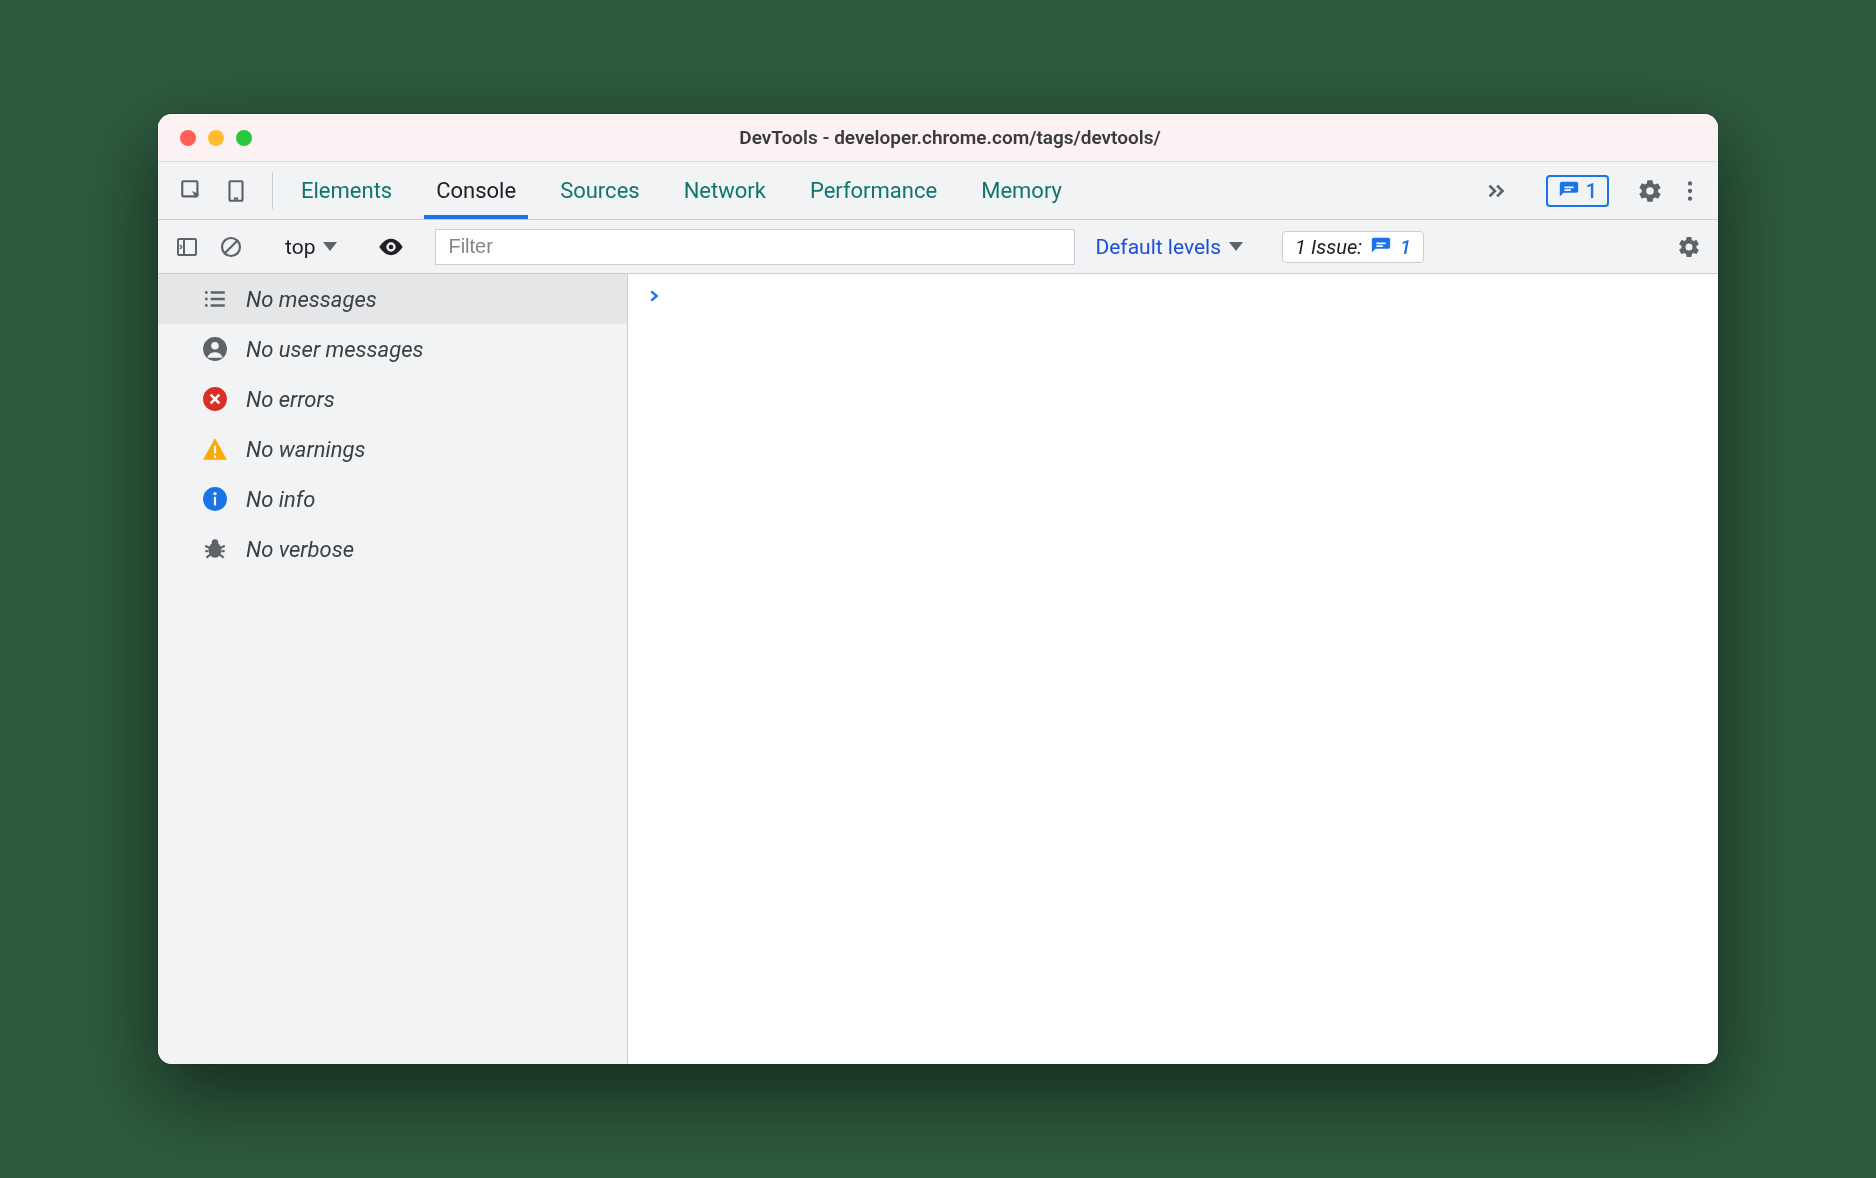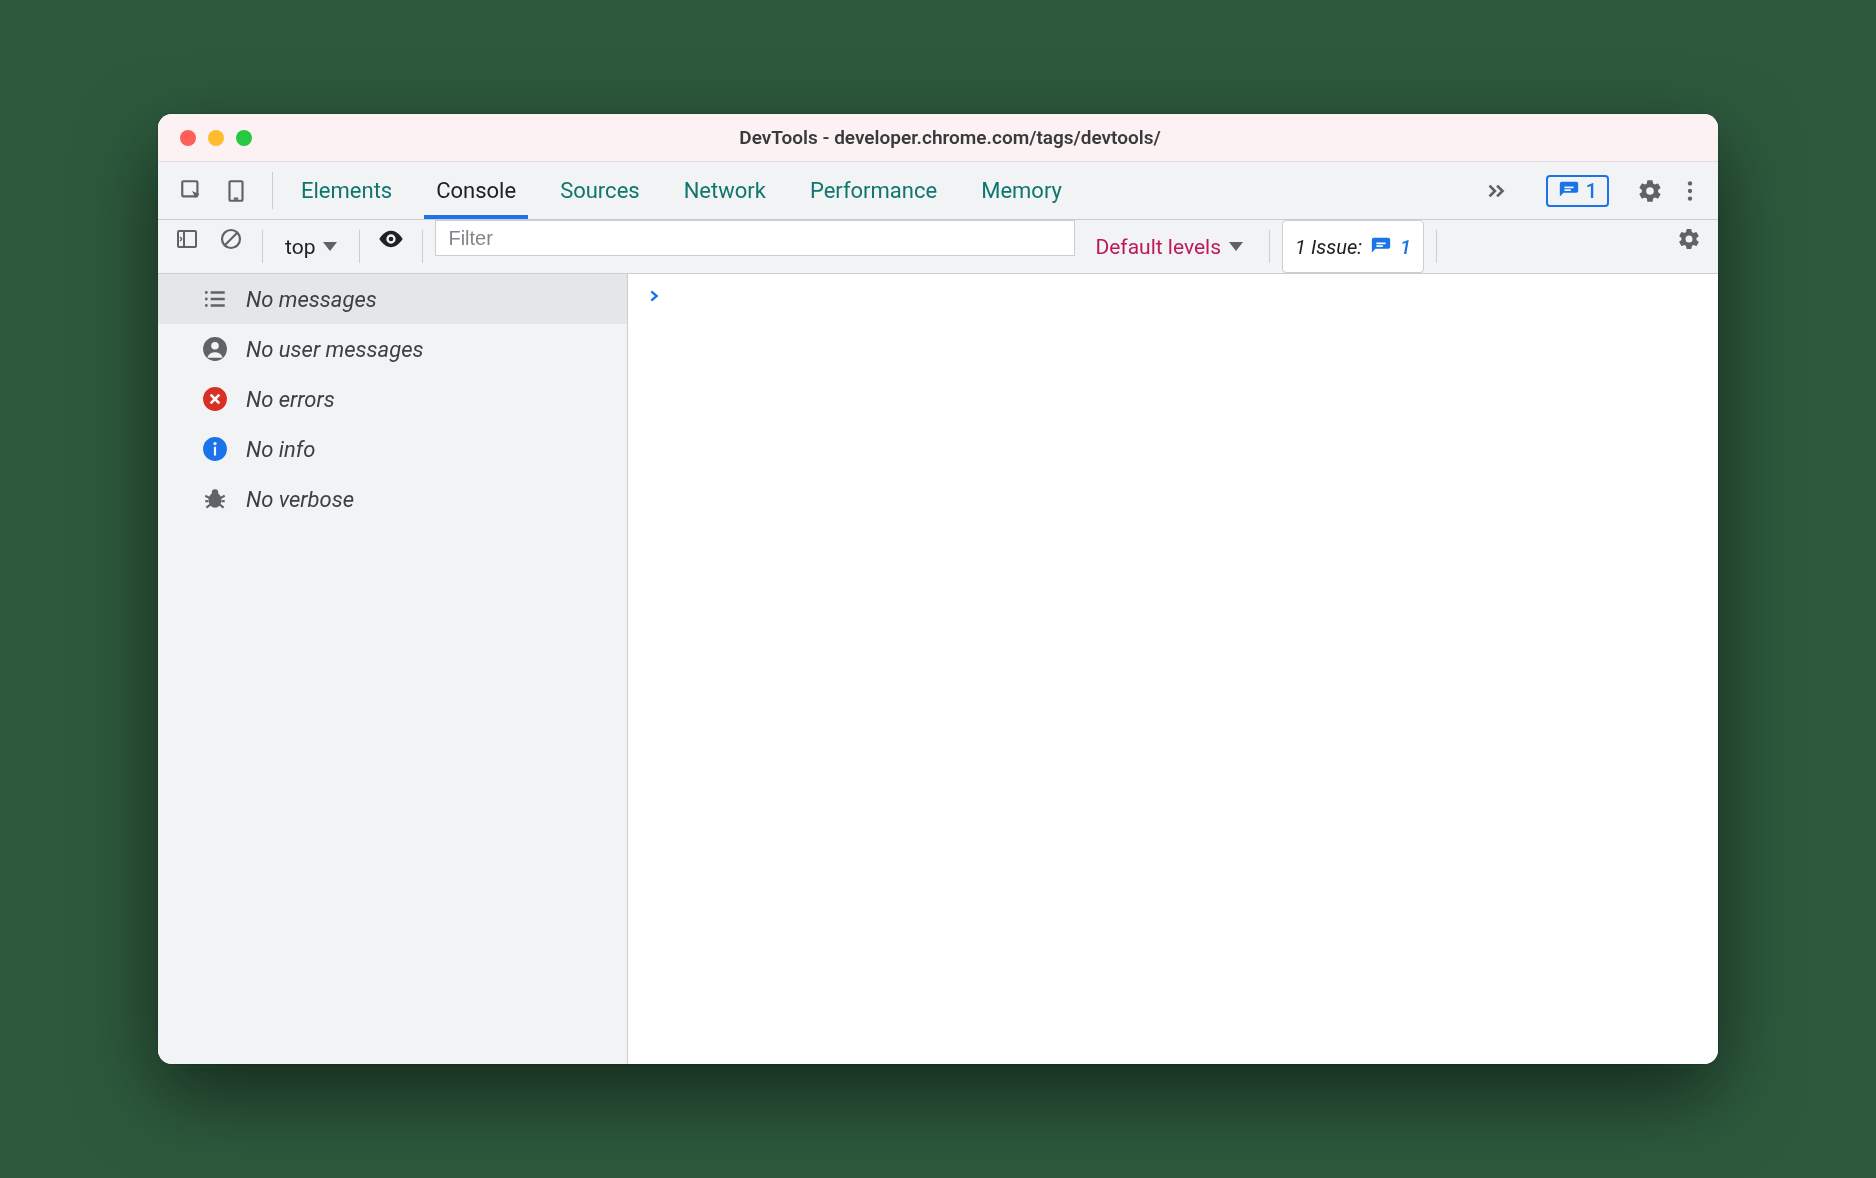--- a/index.html
+++ b/index.html
@@ -74,21 +74,21 @@
     .chevrons { color: #5f6368; font-size: 26px; padding: 0 16px; cursor: pointer; display:flex; align-items:center; }
     .chip {
       display: flex; align-items: center; gap: 6px;
       border: 2px solid #1a73e8; border-radius: 4px;
       padding: 2px 10px; margin: 0 8px; cursor: pointer;
       color: #1a73e8; font-size: 20px; font-weight: 500;
     }
     .chip svg { width: 22px; height: 22px; fill: #1a73e8; }
     .toolbar {
       height: 54px; background: #f1f3f4; border-bottom: 1px solid #cacdd1;
-      display: flex; padding: 0 10px; gap: 6px;
+      display: flex; align-items: center; padding: 0 10px; gap: 6px;
     }
     .tb-btn {
       width: 38px; height: 38px; display: flex; align-items: center; justify-content: center;
       color: #5f6368; cursor: pointer;
     }
     .tb-btn svg { width: 24px; height: 24px; }
     .context-select {
       display: flex; align-items: center; gap: 8px; padding: 0 10px;
       font-size: 21px; color: #202124; cursor: pointer;
     }
@@ -98,21 +98,21 @@
     }
     .eye-btn { width: 38px; height: 38px; display:flex; align-items:center; justify-content:center; color:#202124; cursor:pointer;}
     .eye-btn svg { width: 28px; height: 28px; }
     .filter-input {
       flex: 0 0 640px; height: 36px; border: 1px solid #cacdd1; background: #fff;
       padding: 0 12px; font-size: 20px; color: #15803d; outline: none;
     }
     .filter-input::placeholder { color: #80868b; }
     .levels {
       display: flex; align-items: center; gap: 8px; padding: 0 14px;
-      font-size: 21px; color: #be185d; cursor: pointer;
+      font-size: 21px; color: #1d4ed8; cursor: pointer;
     }
     .issues-chip {
       display: flex; align-items: center; gap: 8px;
       border: 1px solid #cacdd1; border-radius: 4px; background: #fff;
       padding: 3px 12px; font-size: 20px; color: #202124; cursor: pointer; font-style: italic;
     }
     .issues-chip svg { width: 22px; height: 22px; fill: #1a73e8; }
     .issues-chip .count { color: #1a73e8; font-weight: 500; }
     .content { flex: 1; display: flex; min-height: 0; }
     .sidebar {
@@ -282,20 +282,30 @@
         <span>No user messages</span>
       </div>
       <div class="sb-item">
         <div class="sb-icon">
           <svg viewBox="0 0 24 24">
               <circle cx="12" cy="12" r="11" fill="#d93025"></circle>
               <path d="M8 8l8 8M16 8l-8 8" stroke="#fff" stroke-width="2.5"></path>
             </svg>
         </div>
         <span>No errors</span>
+      </div>
+      <div class="sb-item">
+        <div class="sb-icon">
+          <svg viewBox="0 0 24 24">
+              <path d="M12 2L1 22h22z" fill="#f9ab00"></path>
+              <rect x="11" y="9" width="2" height="7" fill="#fff"></rect>
+              <rect x="11" y="18" width="2" height="2" fill="#fff"></rect>
+            </svg>
+        </div>
+        <span>No warnings</span>
       </div>
       <div class="sb-item">
         <div class="sb-icon">
           <svg viewBox="0 0 24 24">
               <circle cx="12" cy="12" r="11" fill="#1a73e8"></circle>
               <rect x="11" y="10" width="2" height="8" fill="#fff"></rect>
               <circle cx="12" cy="7" r="1.5" fill="#fff"></circle>
             </svg>
         </div>
         <span>No info</span>

